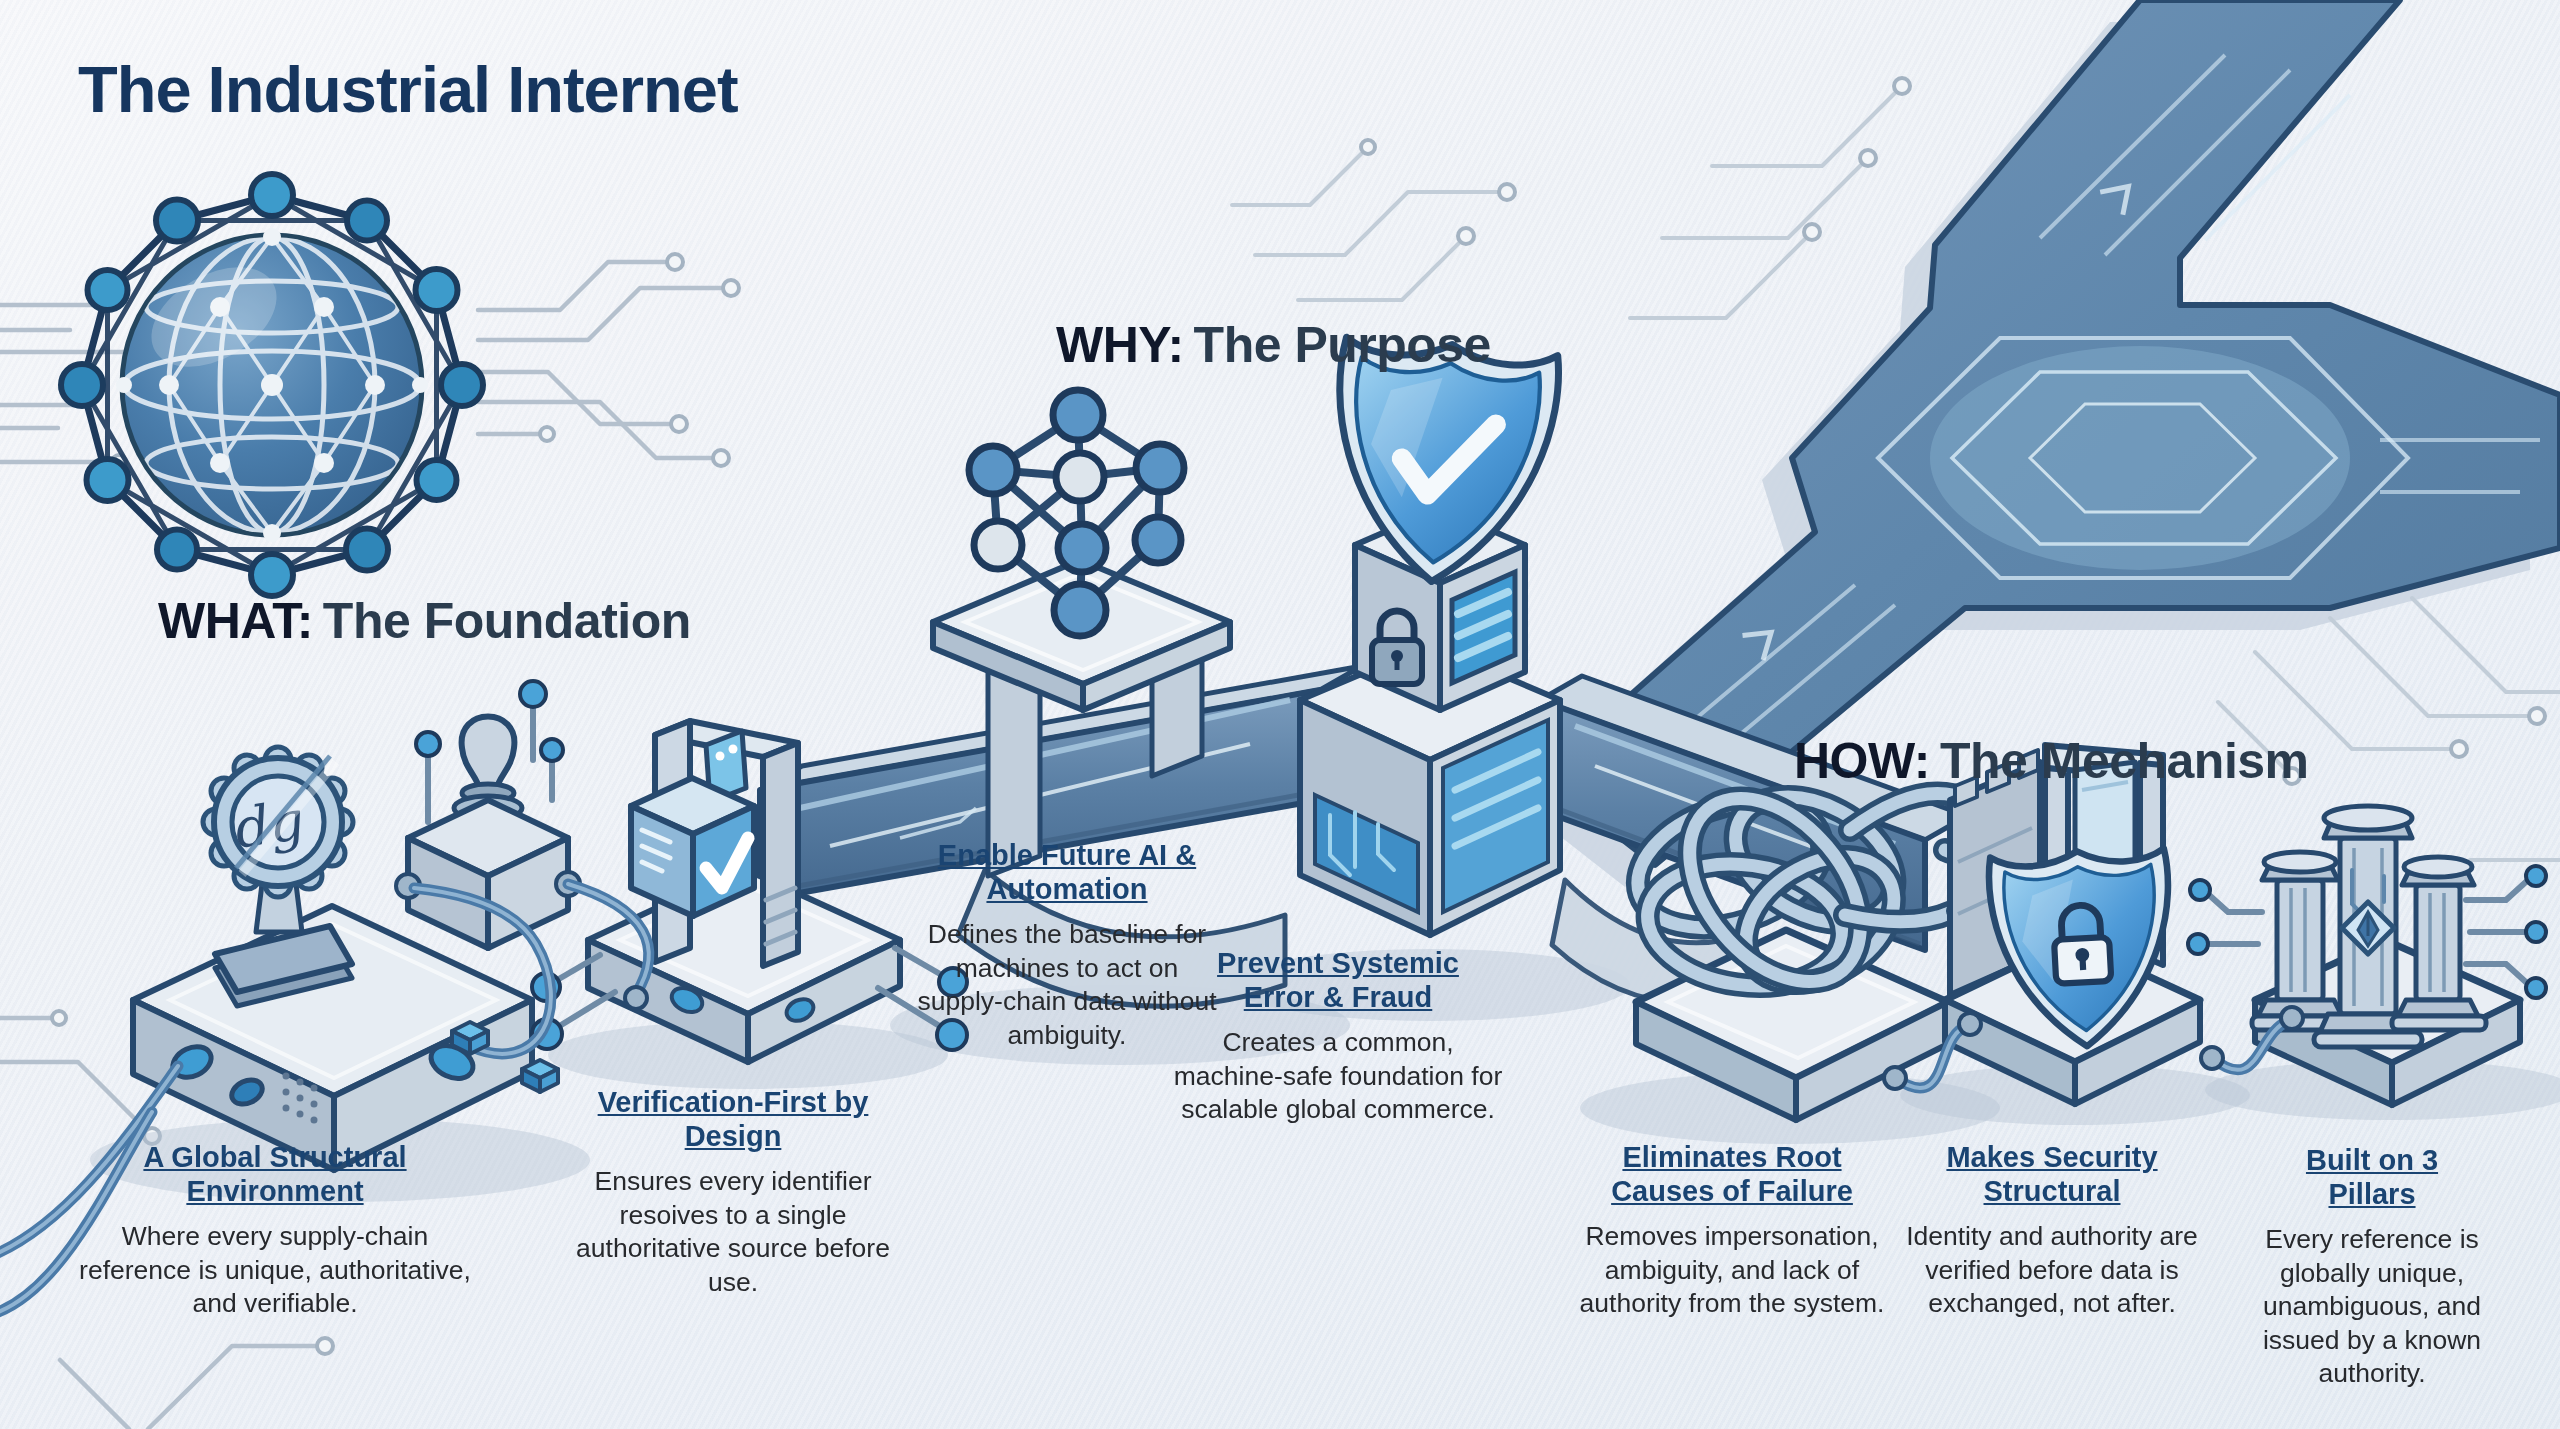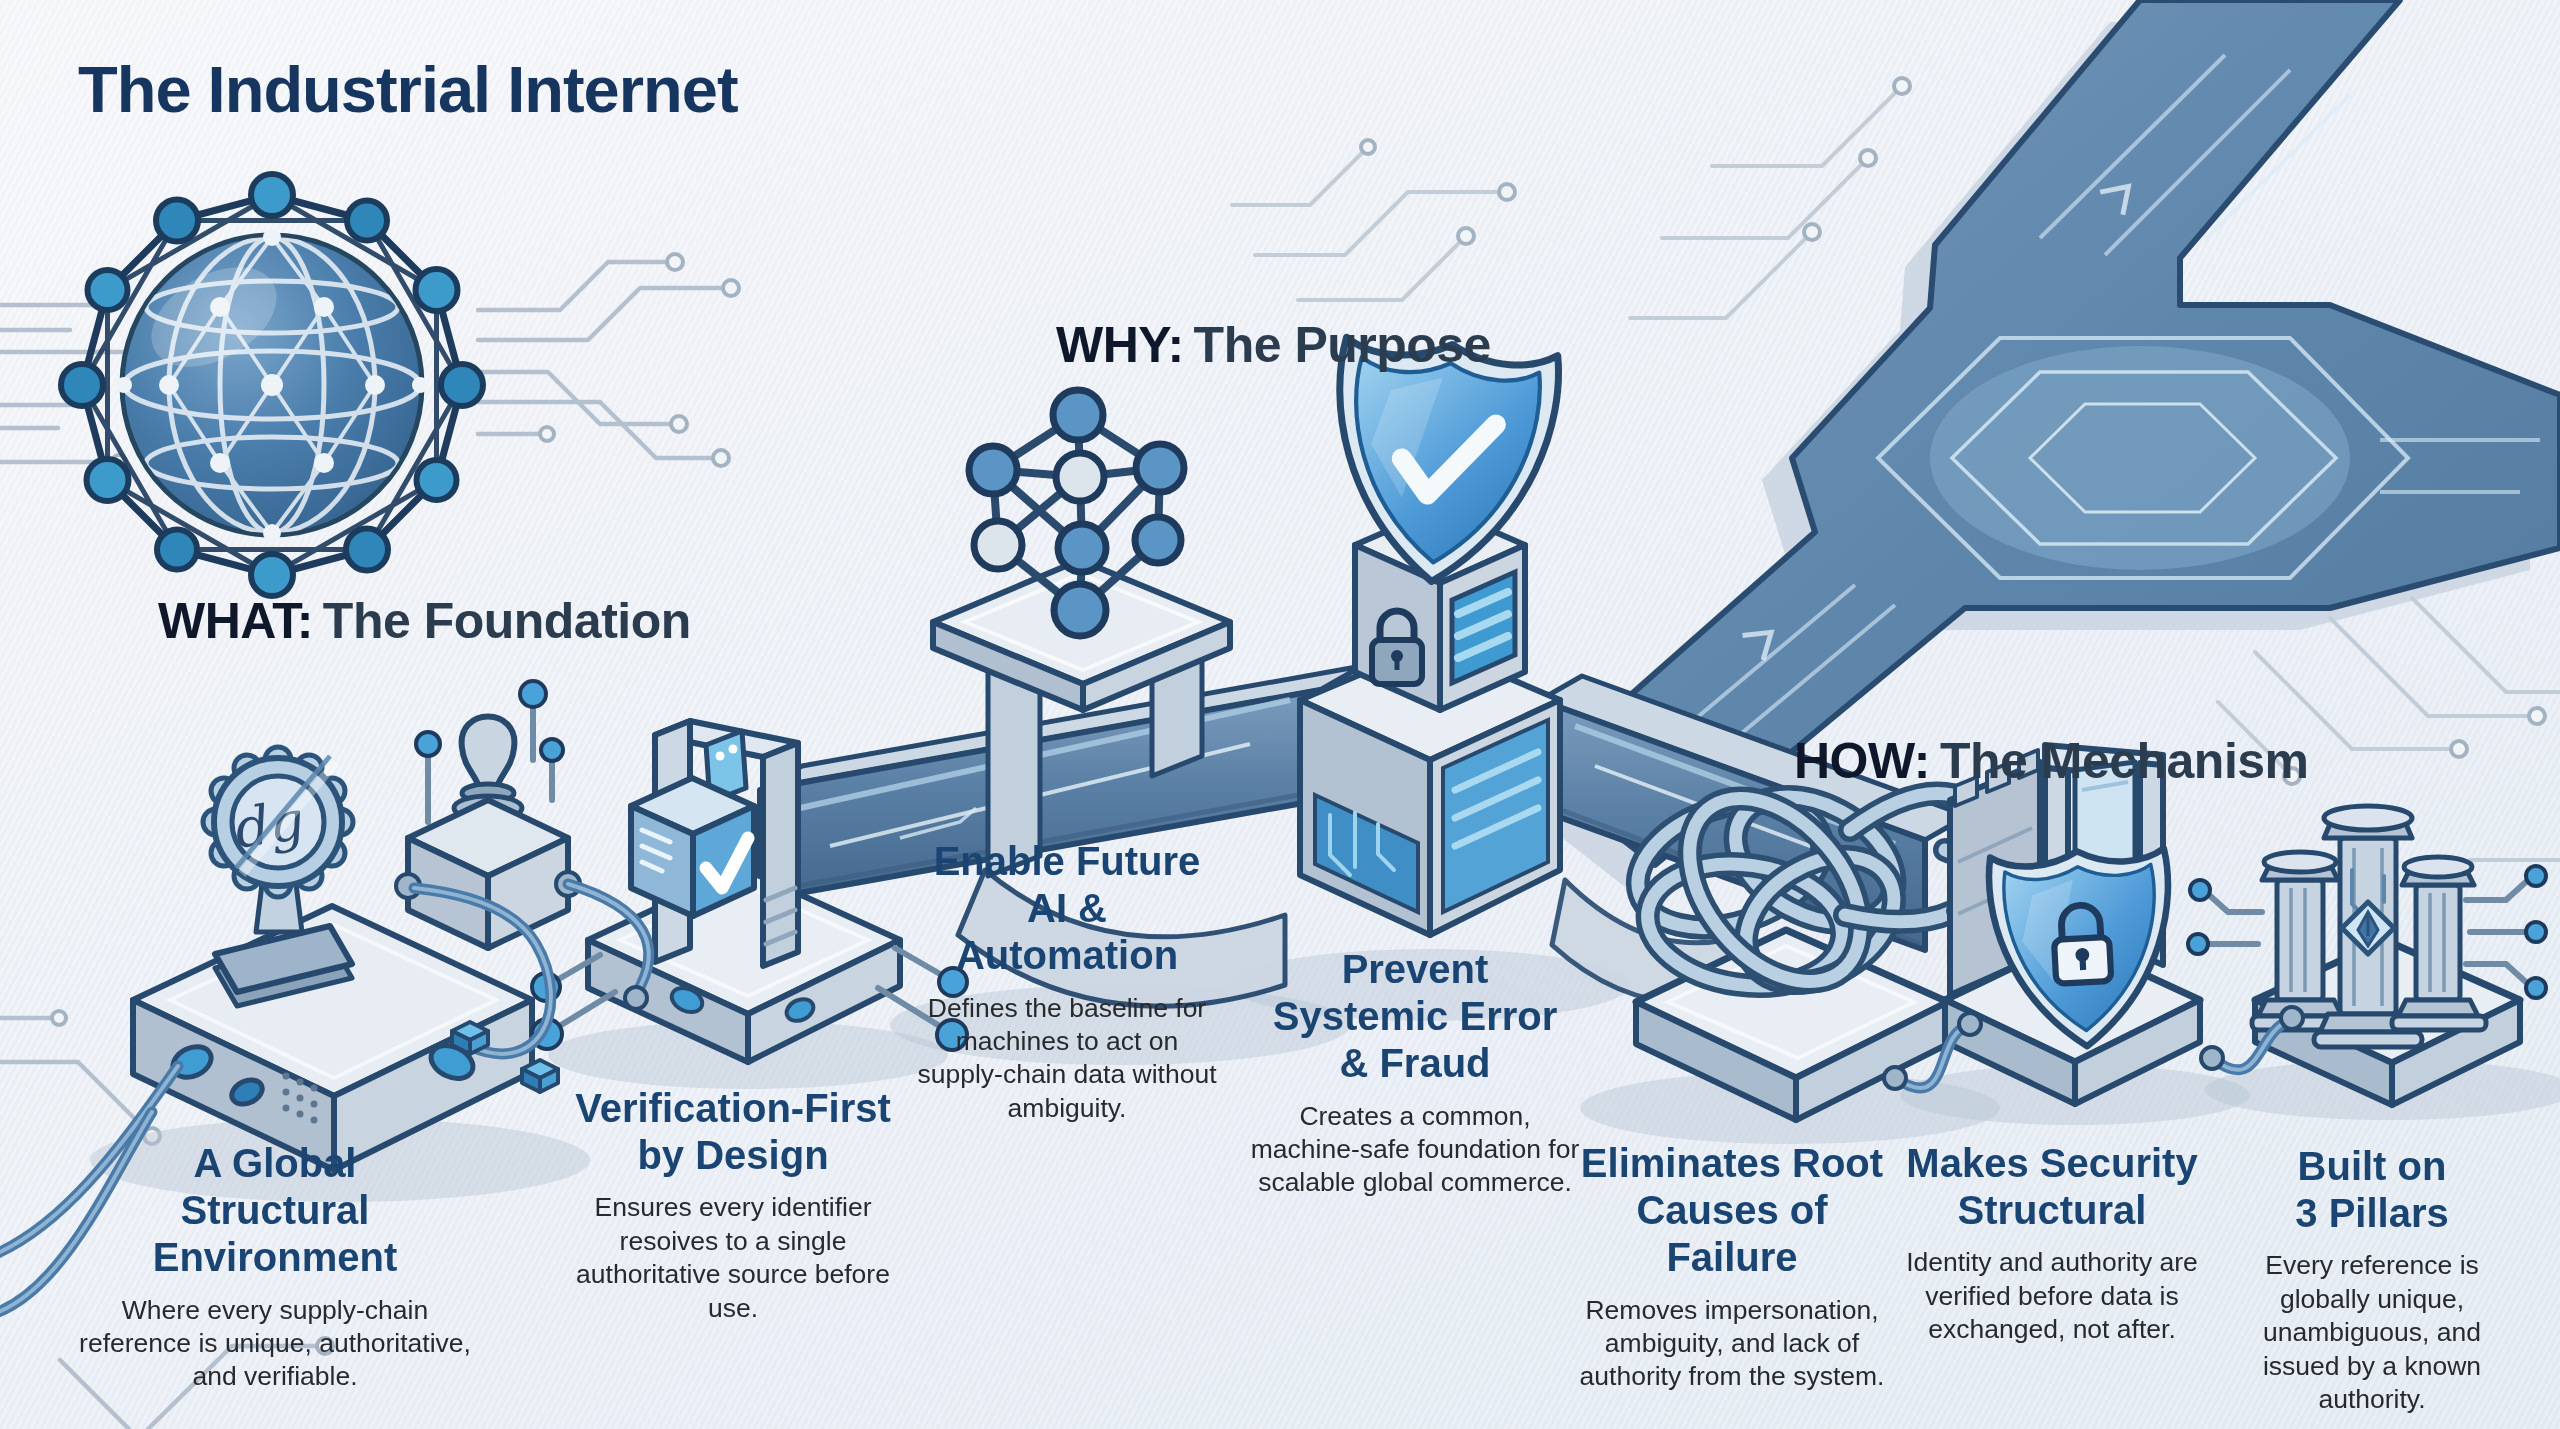--- a/index.html
+++ b/index.html
@@ -20,21 +20,21 @@
   .pin{fill:none;stroke:#6f8ba6;stroke-width:6;stroke-linecap:round;}
   .ball{fill:#4aa3d8;stroke:#1e3a5c;stroke-width:4;}
   .k-out{fill:none;stroke:#2c4f72;stroke-width:24;stroke-linecap:round;}
   .k-in{fill:none;stroke:#b9cfe2;stroke-width:13;stroke-linecap:round;}
   .shadow{fill:#b9c6d5;opacity:.45;}
   .title{position:absolute;left:78px;top:52px;font-size:65px;font-weight:700;color:#16365f;letter-spacing:-1px;}
   .section-heading{position:absolute;font-size:50px;letter-spacing:-.5px;white-space:nowrap;}
   .section-heading .kw{font-weight:700;color:#0f172a;}
   .section-heading .rest{font-weight:600;color:#2b3c4e;margin-left:10px;}
   .item{position:absolute;text-align:center;}
-  .item-title{font-size:40px;font-weight:700;color:#1a4472;line-height:1.18;margin:0 auto 12px auto;}
+  .item-title{font-size:29px;font-weight:700;color:#1a4472;line-height:1.18;margin:0 auto 12px auto;text-decoration:underline;}
   .item-body{font-size:26.5px;font-weight:500;color:#27292d;line-height:1.26;}
 </style>
 </head>
 <body>
 
 <div class="texture"></div>
 
 <svg class="scene" viewBox="0 0 2560 1429">
   <defs>
     <radialGradient id="sphereG" cx="38%" cy="32%" r="80%">
@@ -496,21 +496,21 @@
   <div class="item-body">Where every supply-chain reference is unique, authoritative, and verifiable.</div>
 </div>
 <div class="item" style="left:553px;top:1085px;width:360px;">
   <div class="item-title" style="max-width:330px;">Verification-First by Design</div>
   <div class="item-body">Ensures every identifier resoives to a single authoritative source before use.</div>
 </div>
 <div class="item" style="left:917px;top:838px;width:300px;">
   <div class="item-title" style="max-width:300px;">Enable Future AI &amp; Automation</div>
   <div class="item-body">Defines the baseline for machines to act on supply-chain data without ambiguity.</div>
 </div>
-<div class="item" style="left:1245px;top:946px;width:340px;">
+<div class="item" style="left:1168px;top:946px;width:340px;">
   <div class="item-title" style="max-width:300px;">Prevent Systemic Error &amp; Fraud</div>
   <div class="item-body">Creates a common, machine-safe foundation for scalable global commerce.</div>
 </div>
 <div class="item" style="left:1562px;top:1140px;width:340px;">
   <div class="item-title" style="max-width:330px;">Eliminates Root Causes of Failure</div>
   <div class="item-body">Removes impersonation, ambiguity, and lack of authority from the system.</div>
 </div>
 <div class="item" style="left:1887px;top:1140px;width:330px;">
   <div class="item-title" style="max-width:300px;">Makes Security Structural</div>
   <div class="item-body">Identity and authority are verified before data is exchanged, not after.</div>

